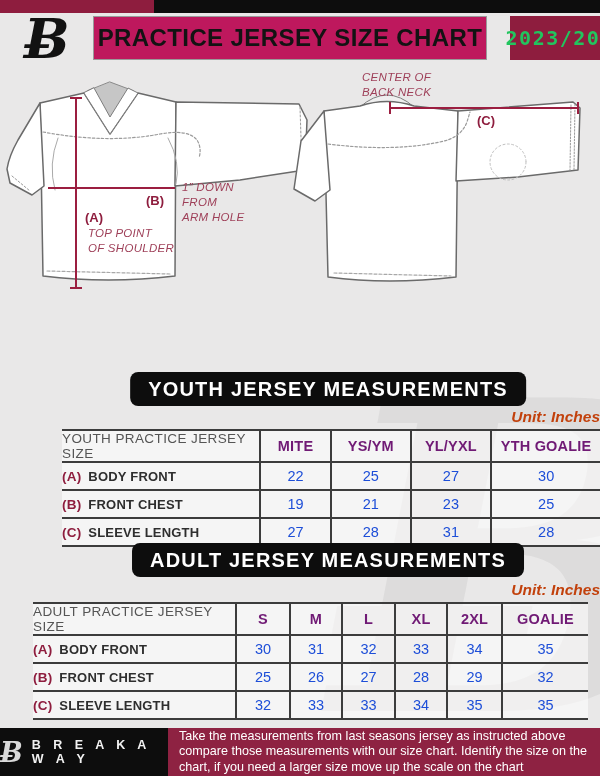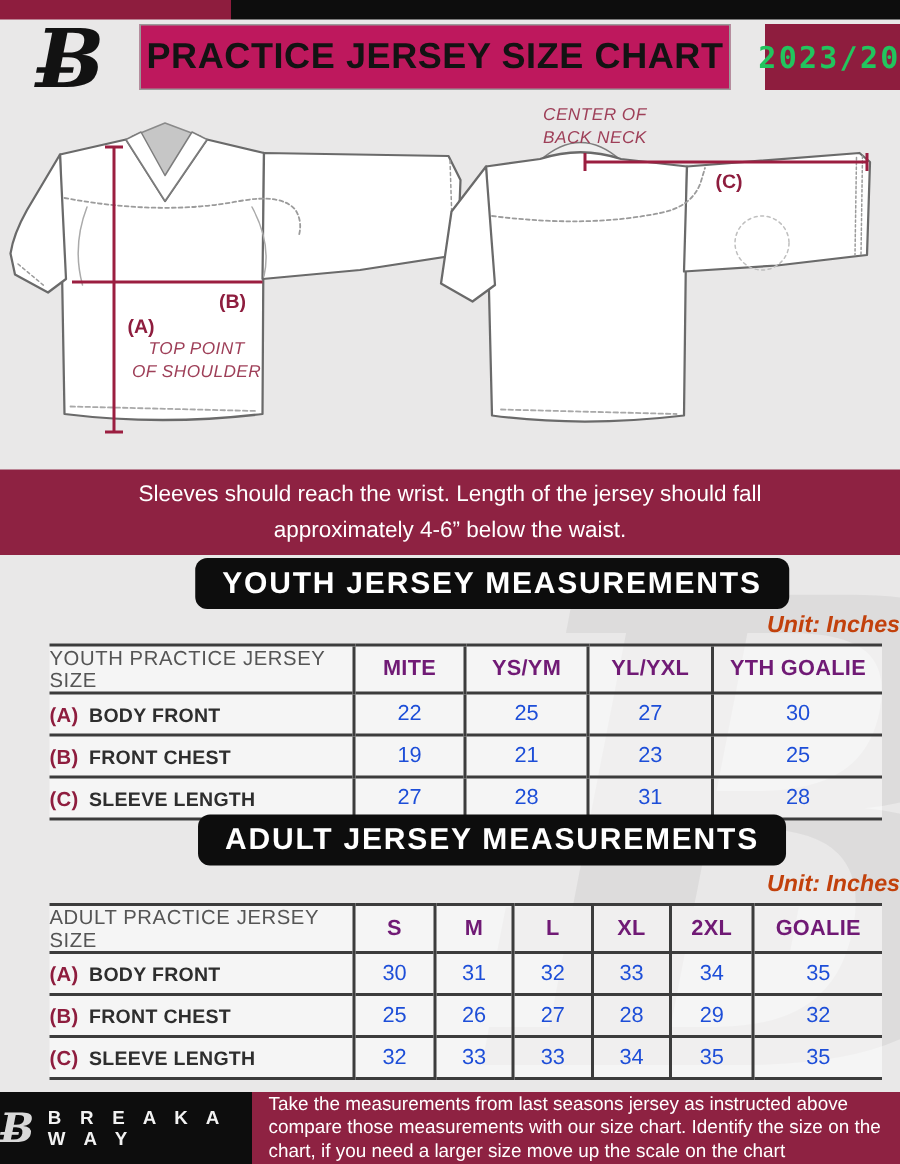--- a/index.html
+++ b/index.html
@@ -54,21 +54,21 @@
     position:absolute; left:0; width:600px; text-align:right; z-index:1;
     font-style:italic; font-weight:600; font-size:15.5px; color:#c2410c;
   }
   .unit-youth { top:408px; }
   .unit-adult { top:581px; }
   
   .size-table {
     position:absolute; left:33px; border-collapse:collapse; table-layout:fixed; z-index:1;
     background:rgba(255,255,255,0.55);
   }
-  .table-youth { top:429px; }
+  .table-youth { top:429px;margin-left:29px; }
   .table-adult { top:602px; }
   .size-table th, .size-table td { padding:0; box-sizing:border-box; }
   .size-table tr > th, .size-table tr > td { border-top:2px solid var(--line,#3c3c3c); }
   .size-table tbody tr:last-child > td { border-bottom:2px solid var(--line,#3c3c3c); }
   .size-table th + th, .size-table td + td { border-left:2px solid var(--line,#3c3c3c); }
   .size-table thead tr { height:28px; }
   .size-table tbody tr { height:28px; }
   .th-first { text-align:left; padding-left:12px; font-weight:400; font-size:13.5px; color:#555; letter-spacing:0.4px; }
   .th-col { font-weight:700; font-size:14.5px; color:#701a75; text-align:center; letter-spacing:0.2px; }
   .td-label { text-align:left; padding-left:24px; font-size:13px; color:#2e2e2e; font-weight:600; letter-spacing:0.2px; white-space:nowrap; }
@@ -167,28 +167,28 @@
         <line x1="390" y1="38" x2="578" y2="38"></line>
         <line x1="390" y1="32" x2="390" y2="44"></line>
         <line x1="578" y1="32" x2="578" y2="44"></line>
       </g>
     </svg>
 
     <div class="ann" style="left:362px; top:0px;">CENTER OF
 BACK NECK</div>
     <div class="ann-label" style="left:477px; top:43px;">(C)</div>
     <div class="ann-label" style="left:146px; top:123px;">(B)</div>
+    <div class="ann" style="left:182px; top:110px;">1” DOWN
+FROM
+ARM HOLE</div>
     <div class="ann-label" style="left:85px; top:140px;">(A)</div>
-    <div class="ann" style="left:88px; top:156px;text-align:center;">TOP POINT
+    <div class="ann" style="left:88px; top:156px;">TOP POINT
 OF SHOULDER</div>
   </div>
 
-  <div class="notice">
-    <div class="notice-text">Sleeves should reach the wrist. Length of the jersey should fall approximately 4-6” below the waist.</div>
-  </div>
 
   <div class="section-banner banner-youth">YOUTH JERSEY MEASUREMENTS</div>
   <div class="unit-line unit-youth">Unit: Inches</div>
   <table class="size-table table-youth">
     <colgroup>
         <col style="width:203px">
         <col style="width:74px">
         <col style="width:82px">
         <col style="width:83px">
         <col style="width:113px">

